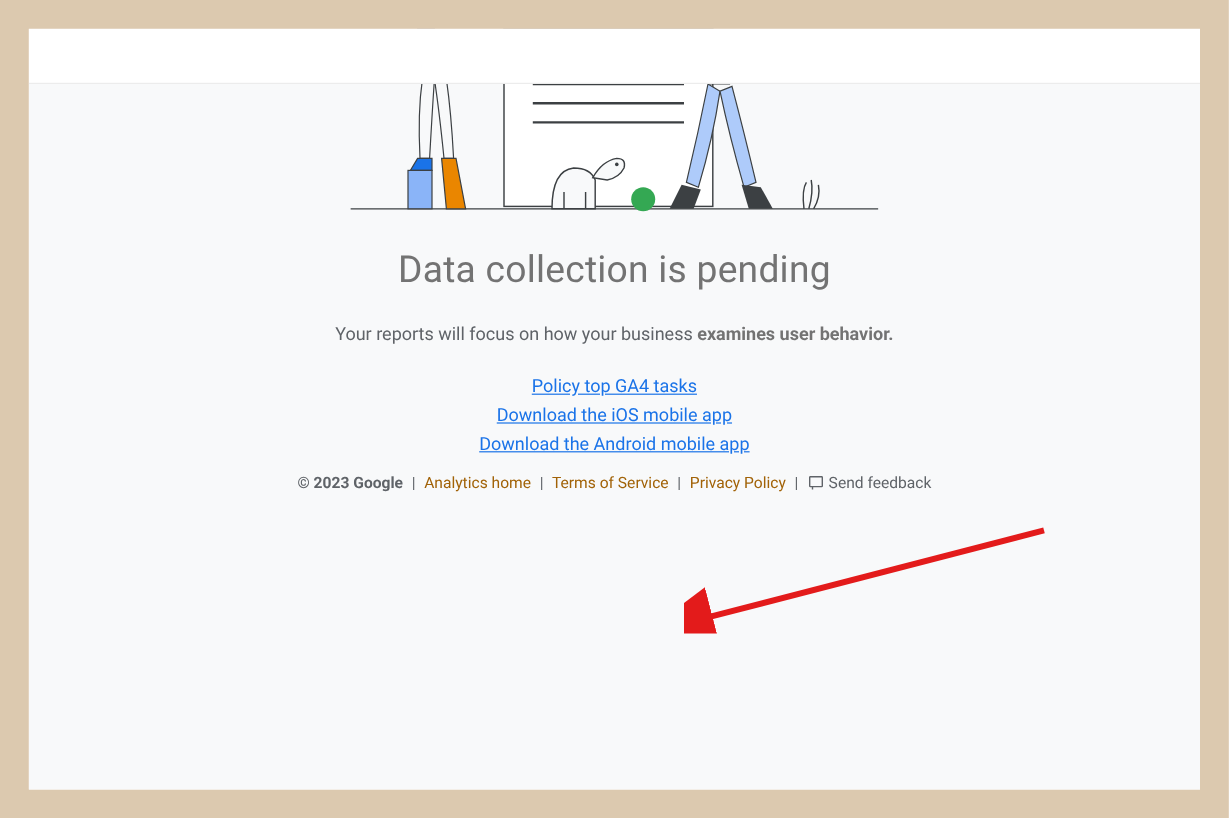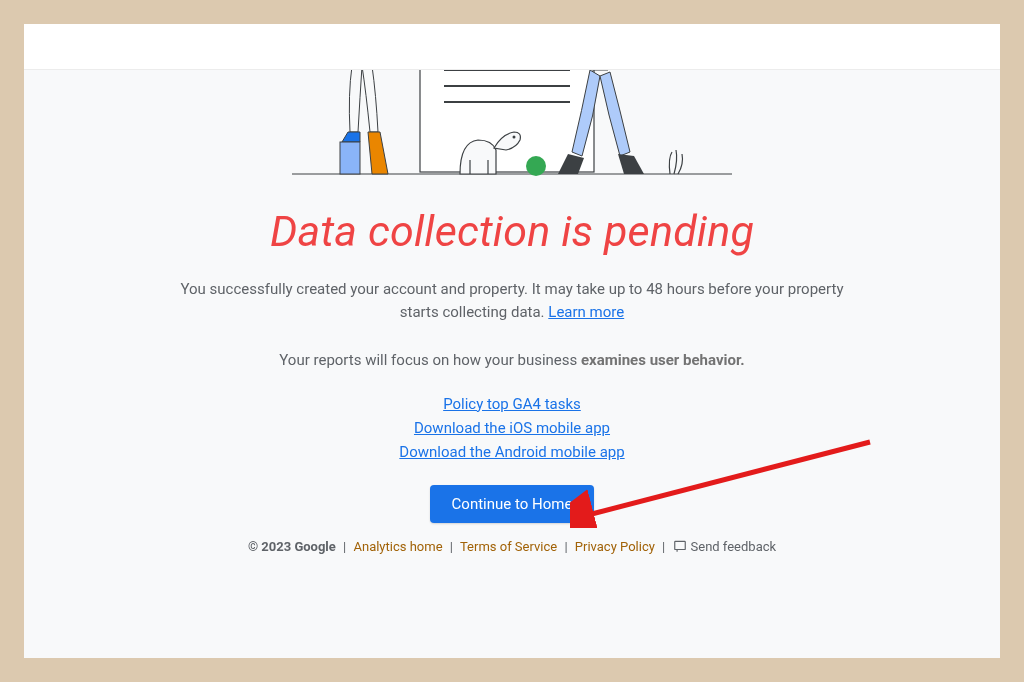--- a/index.html
+++ b/index.html
@@ -34,26 +34,25 @@
       position: relative;
     }
     .illustration {
       width: 440px;
       height: 160px;
       margin-top: -46px;
       position: relative;
     }
     .illustration svg { width: 100%; height: 100%; display: block; }
     h1 {
-      font-size: 43px;
+      font-size: 31px;
       font-weight: 400;
-      color: #ef4444;
+      color: #737373;
       margin-top: 22px;
       letter-spacing: 0.2px;
-      font-style: italic;
     }
     .desc {
       color: #5f6368;
       font-size: 15px;
       text-align: center;
       max-width: 680px;
       line-height: 1.55;
       margin-top: 22px;
     }
     .desc a, .links a {
@@ -145,35 +144,31 @@
         <path d="M308 52 Q316 90 328 132 L338 128 Q328 86 318 48 Z" fill="#aecbfa" stroke="#3c4043" stroke-width="1"></path>
         <path d="M276 130 L292 134 L286 150 L266 150 Z" fill="#3c4043"></path>
         <path d="M326 130 L342 132 L352 150 L332 150 Z" fill="#3c4043"></path>
 
         <path d="M378 150 Q376 134 380 128 M382 150 Q386 136 384 126 M386 150 Q392 140 390 130" fill="none" stroke="#3c4043" stroke-width="1.2"></path>
       </svg>
     </div>
 
     <h1>Data collection is pending</h1>
 
-    <p class="desc">
-      <span>You successfully created your account and property. It may take up to 48 hours before your property starts collecting data. </span><a href="#">Learn more</a>
-    </p>
 
     <p class="focus-line">
       <span>Your reports will focus on how your business </span><b>examines user behavior.</b>
     </p>
 
     <div class="links">
       <a href="#">Policy top GA4 tasks</a>
       <a href="#">Download the iOS mobile app</a>
       <a href="#">Download the Android mobile app</a>
     </div>
 
-    <button class="cta">Continue to Home</button>
 
     <div class="footer">
       <b>© 2023 Google</b>
       <span class="sep">|</span>
       <a href="#">Analytics home</a>
       <span class="sep">|</span>
       <a href="#">Terms of Service</a>
       <span class="sep">|</span>
       <a href="#">Privacy Policy</a>
       <span class="sep">|</span>

